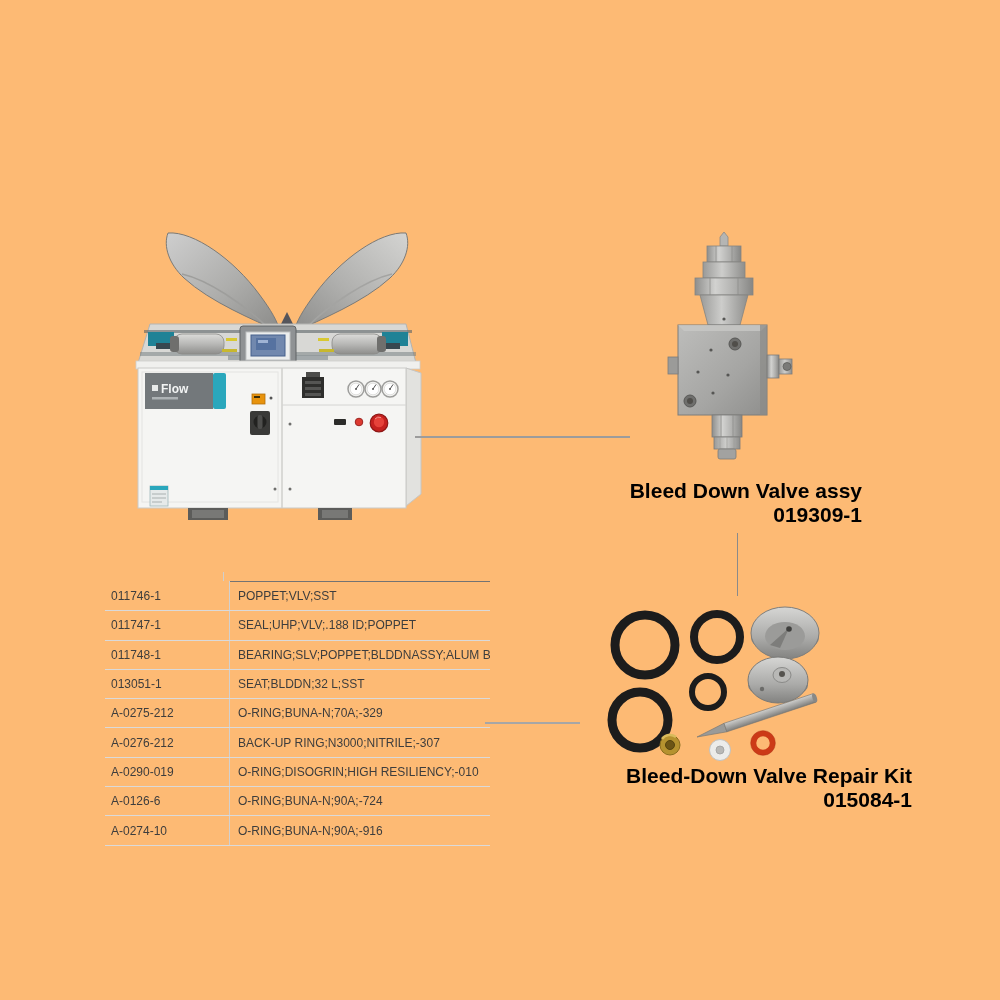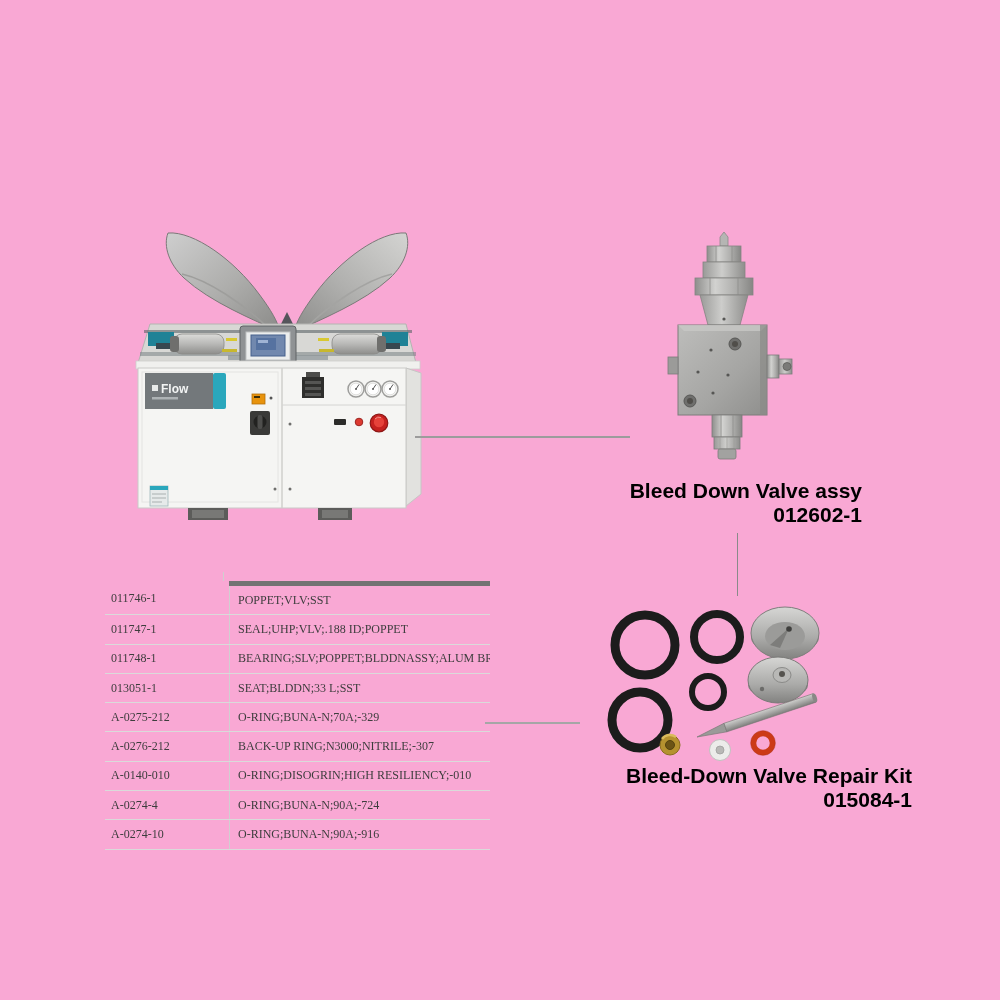--- a/index.html
+++ b/index.html
@@ -1,17 +1,17 @@
 <!DOCTYPE html>
 <html><head>
 <meta charset="utf-8">
 <style>
   html,body{margin:0;padding:0;background:#ffffff;}
   .canvas{
-    position:relative;width:1000px;height:1000px;background:#f9a8d4;
+    position:relative;width:1000px;height:1000px;background:#fdba74;
     font-family:"Liberation Sans",sans-serif;overflow:hidden;
   }
   svg{display:block;}
   .machine-img{position:absolute;left:128px;top:222px;}
   .valve-img{position:absolute;left:650px;top:228px;}
   .kit-img{position:absolute;left:592px;top:592px;}
 
   .connector{position:absolute;background:#9c9c9c;}
   .conn-h1{left:415px;top:436px;width:215px;height:2px;}
   .conn-h2{left:485px;top:722px;width:95px;height:2px;background:#a6a6a6;}
@@ -21,25 +21,25 @@
   .valve-label{left:582px;top:479px;width:280px;text-align:right;}
   .kit-label{left:602px;top:764px;width:310px;text-align:right;}
 
   .parts-table{
     position:absolute;left:105px;top:581px;width:370px;
     border-collapse:collapse;table-layout:fixed;
   }
   .parts-table td{
     height:28.3px;font-size:12px;color:#3d3d3d;
     border-bottom:1px solid #dadada;white-space:nowrap;overflow:hidden;
-    padding:0;vertical-align:middle;font-family:Liberation Serif, serif;
+    padding:0;vertical-align:middle;
   }
   .parts-table td.pn{width:118px;border-right:1px solid #d0d0d0;padding-left:6px;}
   .parts-table td.desc{width:252px;padding-left:8px;}
-  .parts-table tr:first-child td.desc{border-top:5px solid #737373;}
+  .parts-table tr:first-child td.desc{border-top:1px solid #737373;}
   .divider-stub{position:absolute;left:223px;top:572px;width:1px;height:9px;background:#cfcfcf;}
 </style>
 </head>
 <body>
 
 <div class="canvas">
 
   <svg class="machine-img" width="300" height="300" viewBox="0 0 300 300">
     <defs>
       <linearGradient id="wingL" x1="0" y1="0" x2="1" y2="1">
@@ -299,21 +299,21 @@
       <circle cx="171" cy="151" r="12.4" fill="none" stroke="#a82c10" stroke-width="0.8" opacity="0.6"></circle>
     </g>
   </svg>
 
   <div class="connector conn-h1"></div>
   <div class="connector conn-v1"></div>
   <div class="connector conn-h2"></div>
 
   <div class="label valve-label">
     <div>Bleed Down Valve assy</div>
-    <div>012602-1</div>
+    <div>019309-1</div>
   </div>
 
   <div class="label kit-label">
     <div>Bleed-Down Valve Repair Kit</div>
     <div>015084-1</div>
   </div>
 
   <div class="divider-stub"></div>
   <table class="parts-table">
     <tbody id="parts-tbody">
@@ -324,36 +324,36 @@
         <tr>
           <td class="pn">011747-1</td>
           <td class="desc">SEAL;UHP;VLV;.188 ID;POPPET</td>
         </tr>
         <tr>
           <td class="pn">011748-1</td>
           <td class="desc">BEARING;SLV;POPPET;BLDDNASSY;ALUM BRZ</td>
         </tr>
         <tr>
           <td class="pn">013051-1</td>
-          <td class="desc">SEAT;BLDDN;33 L;SST</td>
+          <td class="desc">SEAT;BLDDN;32 L;SST</td>
         </tr>
         <tr>
           <td class="pn">A-0275-212</td>
           <td class="desc">O-RING;BUNA-N;70A;-329</td>
         </tr>
         <tr>
           <td class="pn">A-0276-212</td>
           <td class="desc">BACK-UP RING;N3000;NITRILE;-307</td>
         </tr>
         <tr>
-          <td class="pn">A-0140-010</td>
+          <td class="pn">A-0290-019</td>
           <td class="desc">O-RING;DISOGRIN;HIGH RESILIENCY;-010</td>
         </tr>
         <tr>
-          <td class="pn">A-0274-4</td>
+          <td class="pn">A-0126-6</td>
           <td class="desc">O-RING;BUNA-N;90A;-724</td>
         </tr>
         <tr>
           <td class="pn">A-0274-10</td>
           <td class="desc">O-RING;BUNA-N;90A;-916</td>
         </tr>
       </tbody>
   </table>
 
 </div>

